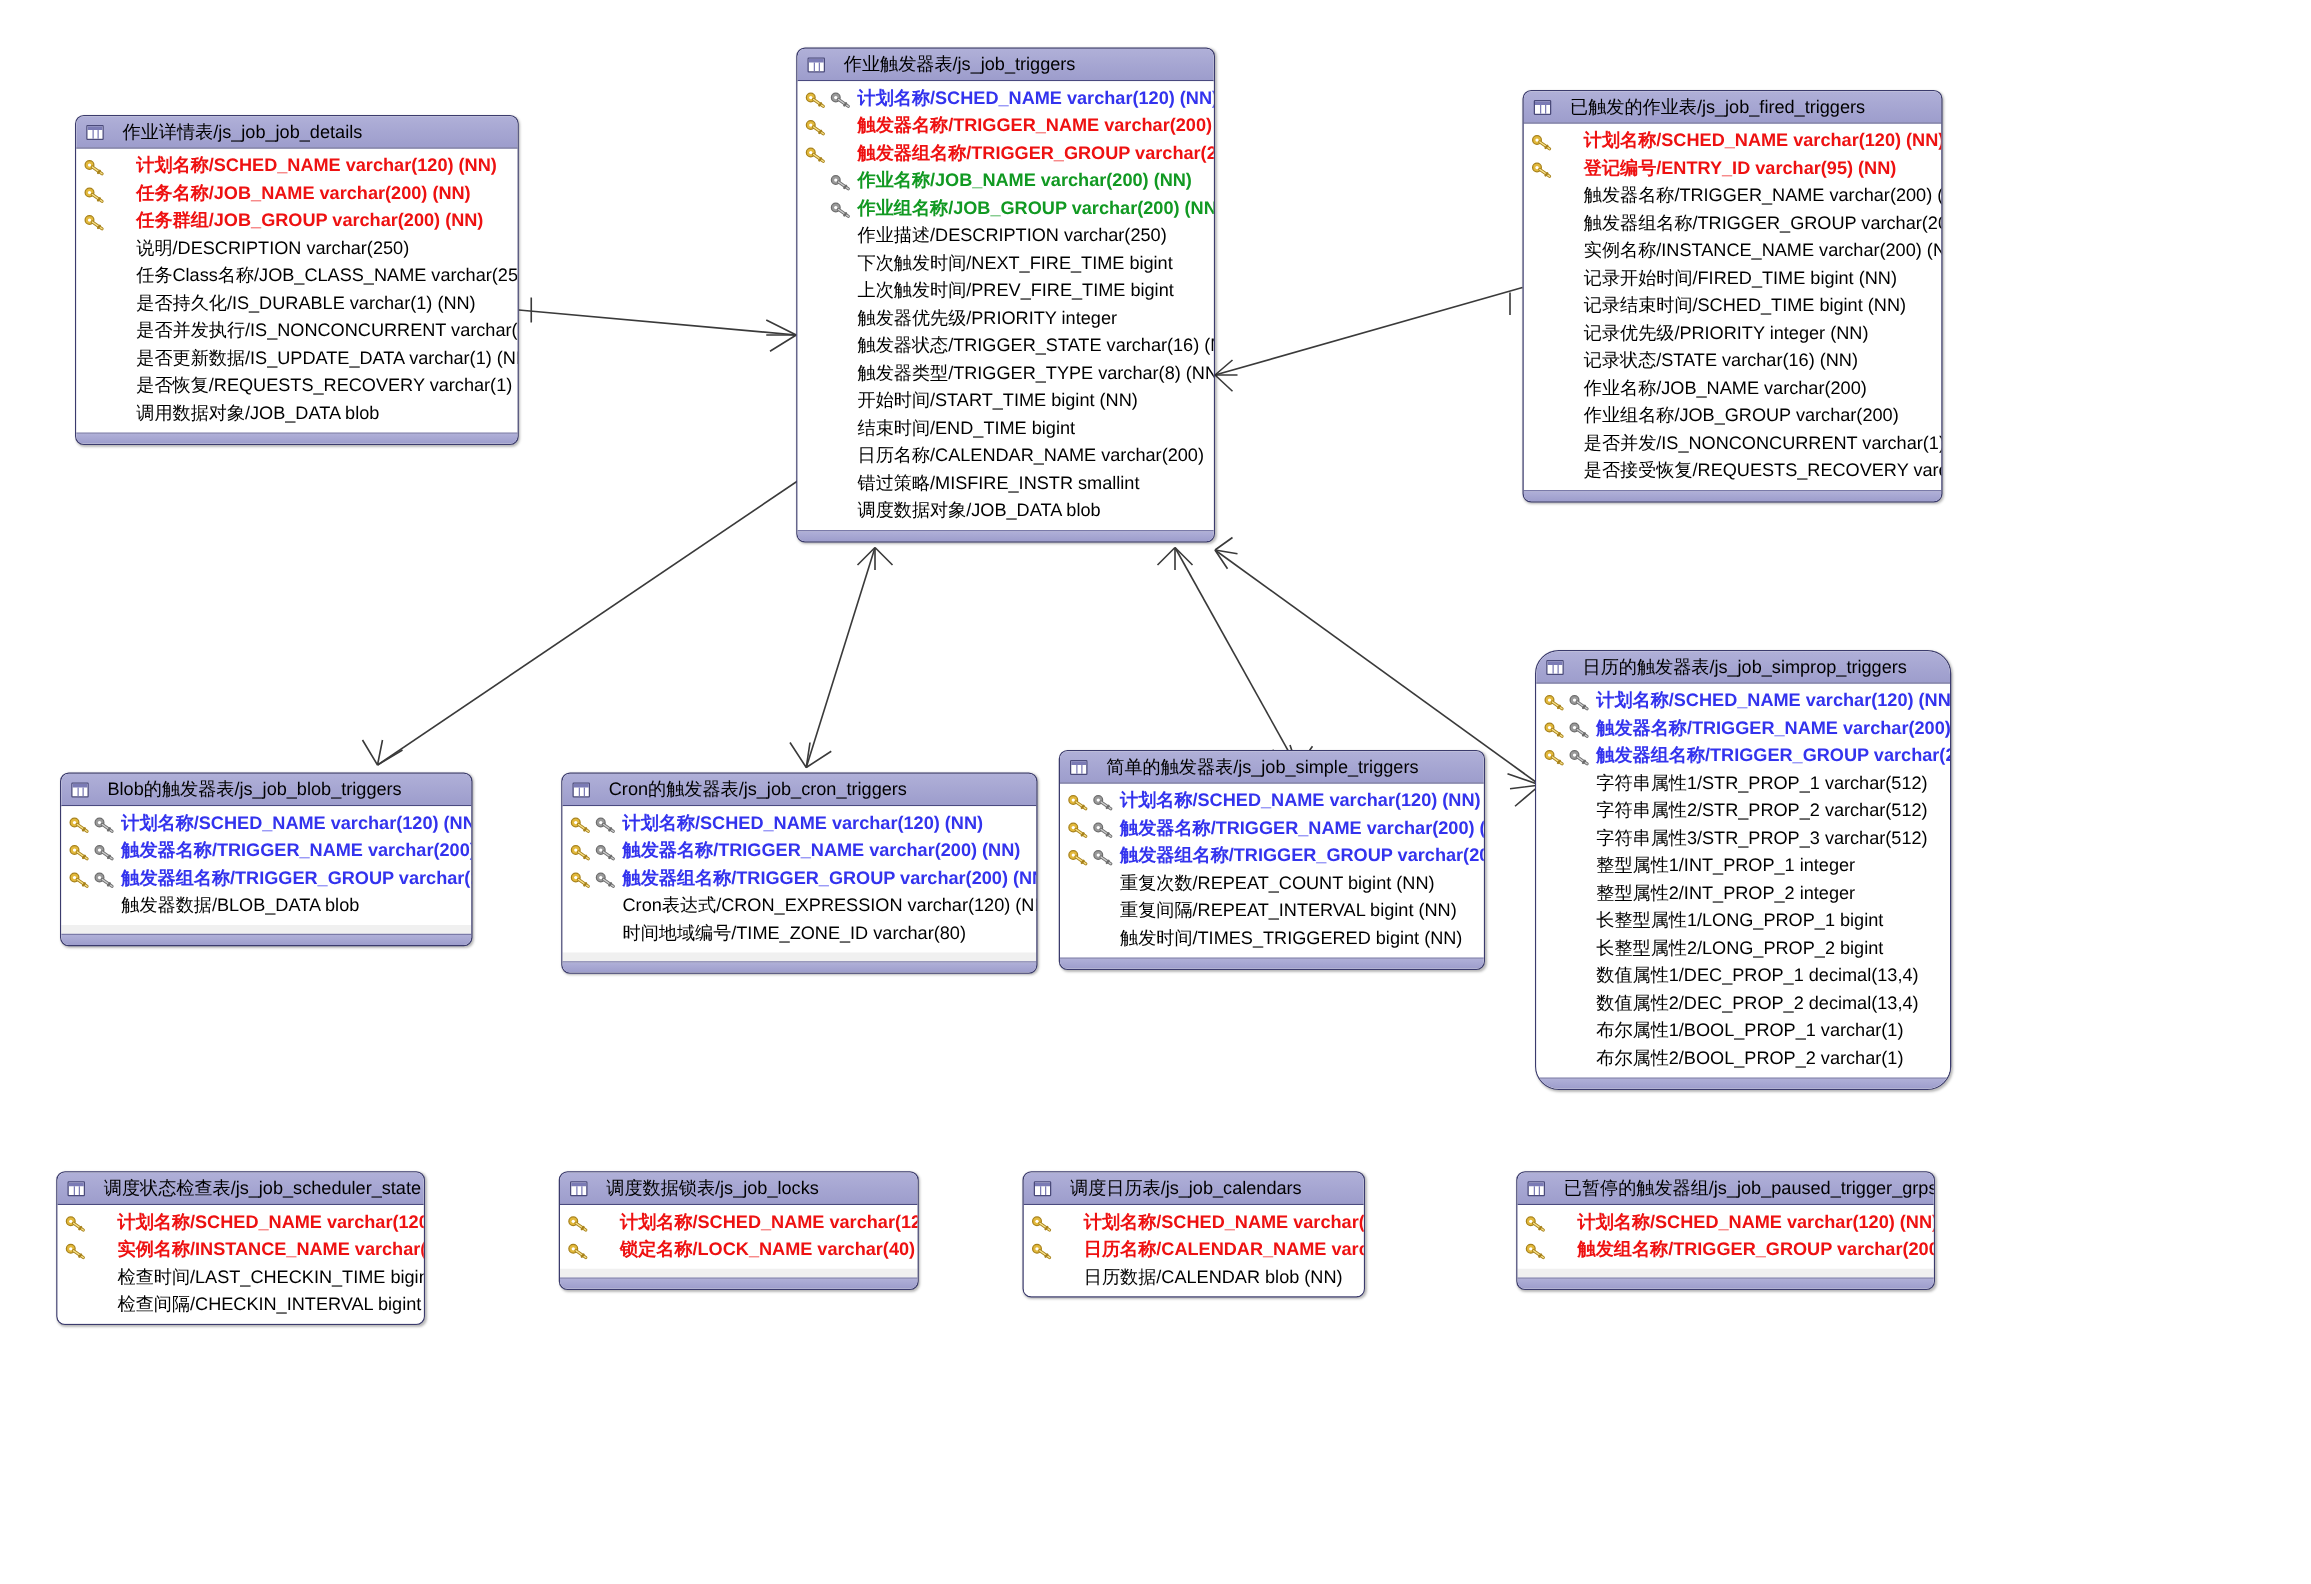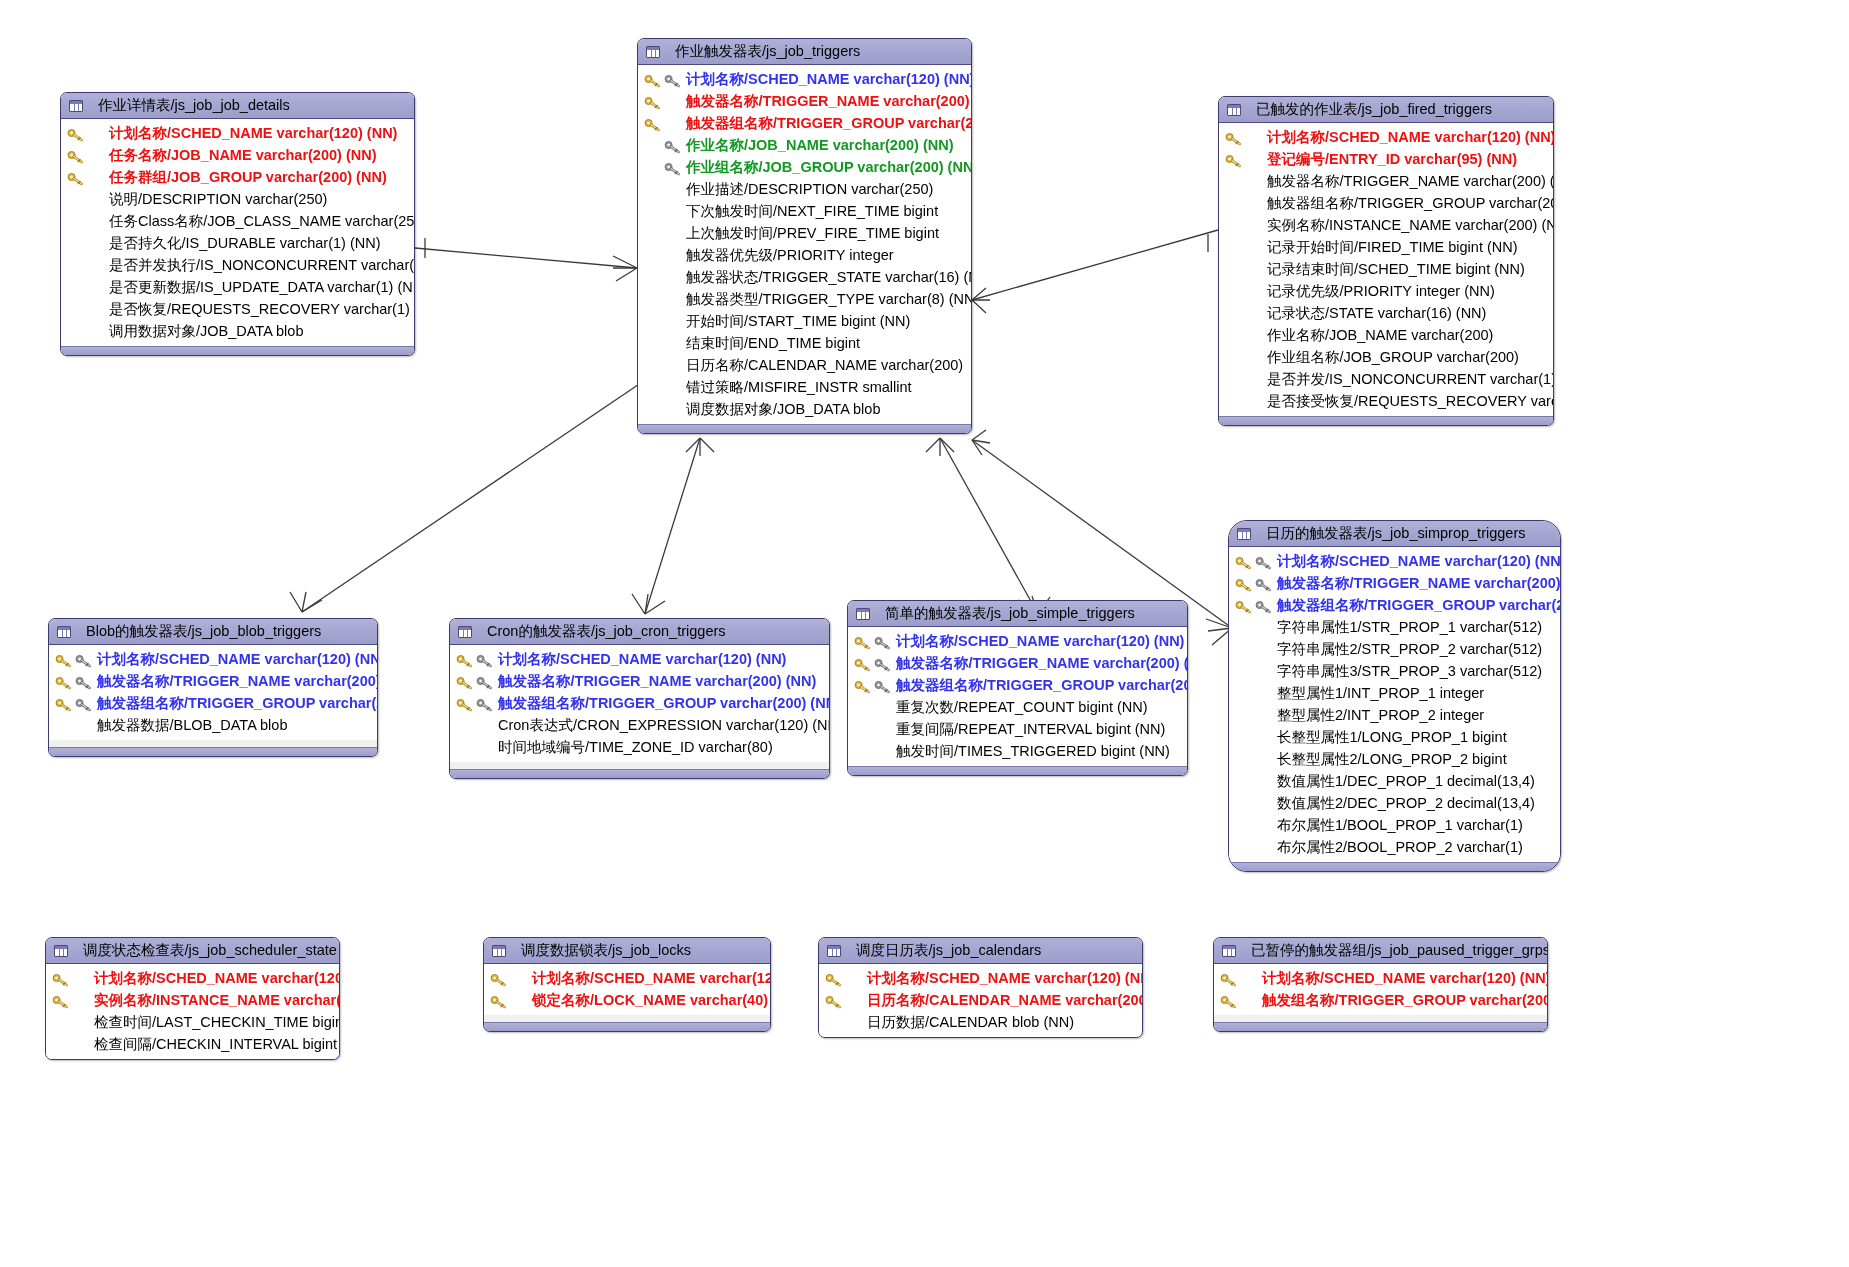--- a/index.html
+++ b/index.html
@@ -389,21 +389,21 @@
           <div class="fld">
             <span class="keys">
               <span class="keyslot"></span>
               <span class="keyslot"></span>
             </span>
             <span class="fld-text c-black">调度数据对象/JOB_DATA blob</span>
           </div>
         </div>
         <div class="ent-foot"></div>
       </div>
-      <div class="entity" style="left: 1218px; top: 72px; width: 336px; margin-top: 24px;">
+      <div class="entity" style="left: 1218px; top: 72px; width: 336px;">
         <div class="ent-title">
           <span class="tbl-icon"></span>
           <span>已触发的作业表/js_job_fired_triggers</span>
         </div>
         <div class="ent-body">
           <div class="fld">
             <span class="keys">
               <span class="keyslot"><svg width="17" height="14" viewBox="0 0 17 14" aria-hidden="true">
                   <circle cx="4.6" cy="5.0" r="3.5" fill="#e3b93b" stroke="#a8821b" stroke-width="1"></circle>
                   <circle cx="4.6" cy="5.0" r="1.3" fill="#ffffff"></circle>
@@ -934,21 +934,21 @@
           </div>
           <div class="fld">
             <span class="keys">
               <span class="keyslot"></span>
               <span class="keyslot"></span>
             </span>
             <span class="fld-text c-black">检查间隔/CHECKIN_INTERVAL bigint (NN)</span>
           </div>
         </div>
       </div>
-      <div class="entity" style="left: 447px; top: 937px; width: 288px; margin-left: 36px;">
+      <div class="entity" style="left: 447px; top: 937px; width: 288px;">
         <div class="ent-title">
           <span class="tbl-icon"></span>
           <span>调度数据锁表/js_job_locks</span>
         </div>
         <div class="ent-body">
           <div class="fld">
             <span class="keys">
               <span class="keyslot"><svg width="17" height="14" viewBox="0 0 17 14" aria-hidden="true">
                   <circle cx="4.6" cy="5.0" r="3.5" fill="#e3b93b" stroke="#a8821b" stroke-width="1"></circle>
                   <circle cx="4.6" cy="5.0" r="1.3" fill="#ffffff"></circle>
@@ -970,21 +970,21 @@
                   <path d="M11.4 11.4 L12.9 9.6" stroke="#a8821b" stroke-width="1.8" stroke-linecap="round"></path>
                 </svg></span>
               <span class="keyslot"></span>
             </span>
             <span class="fld-text c-red">锁定名称/LOCK_NAME varchar(40) (NN)</span>
           </div>
         </div>
         <div class="ent-foot-gap"></div>
         <div class="ent-foot"></div>
       </div>
-      <div class="entity" style="left: 818px; top: 937px; width: 325px;">
+      <div class="entity" style="left: 818px; top: 937px; width: 274px;">
         <div class="ent-title">
           <span class="tbl-icon"></span>
           <span>调度日历表/js_job_calendars</span>
         </div>
         <div class="ent-body">
           <div class="fld">
             <span class="keys">
               <span class="keyslot"><svg width="17" height="14" viewBox="0 0 17 14" aria-hidden="true">
                   <circle cx="4.6" cy="5.0" r="3.5" fill="#e3b93b" stroke="#a8821b" stroke-width="1"></circle>
                   <circle cx="4.6" cy="5.0" r="1.3" fill="#ffffff"></circle>

